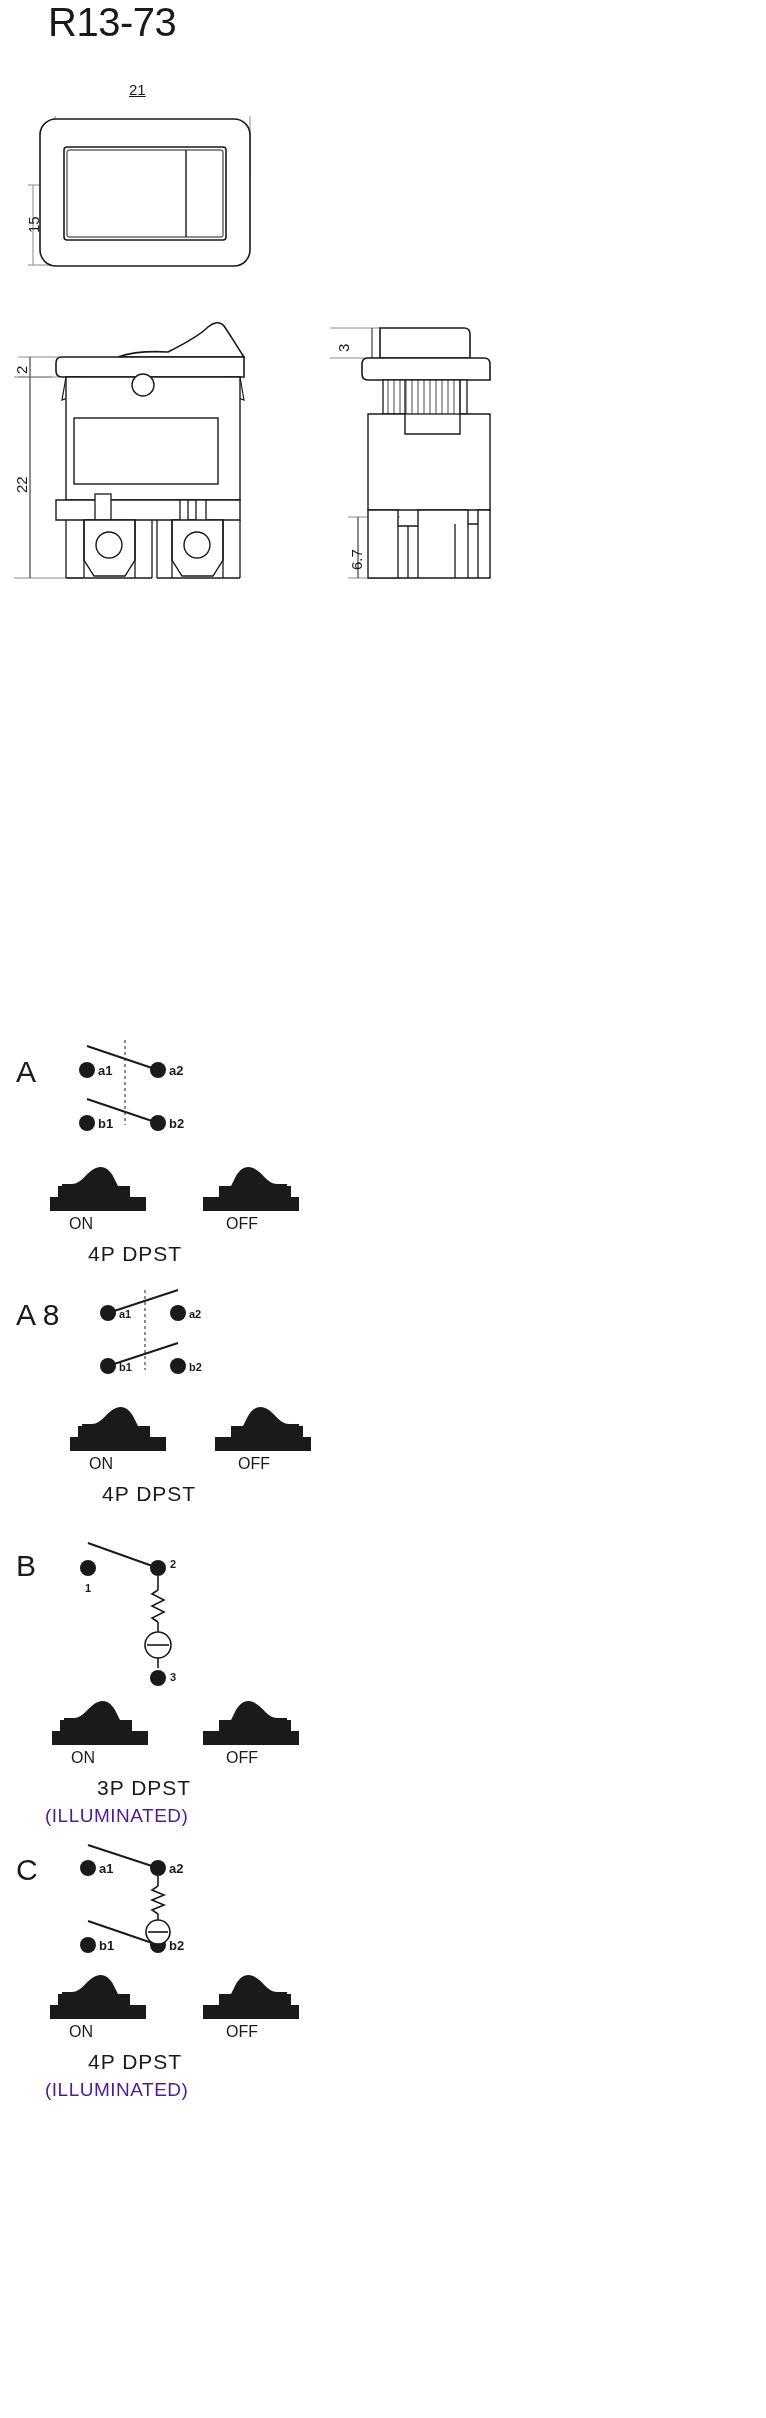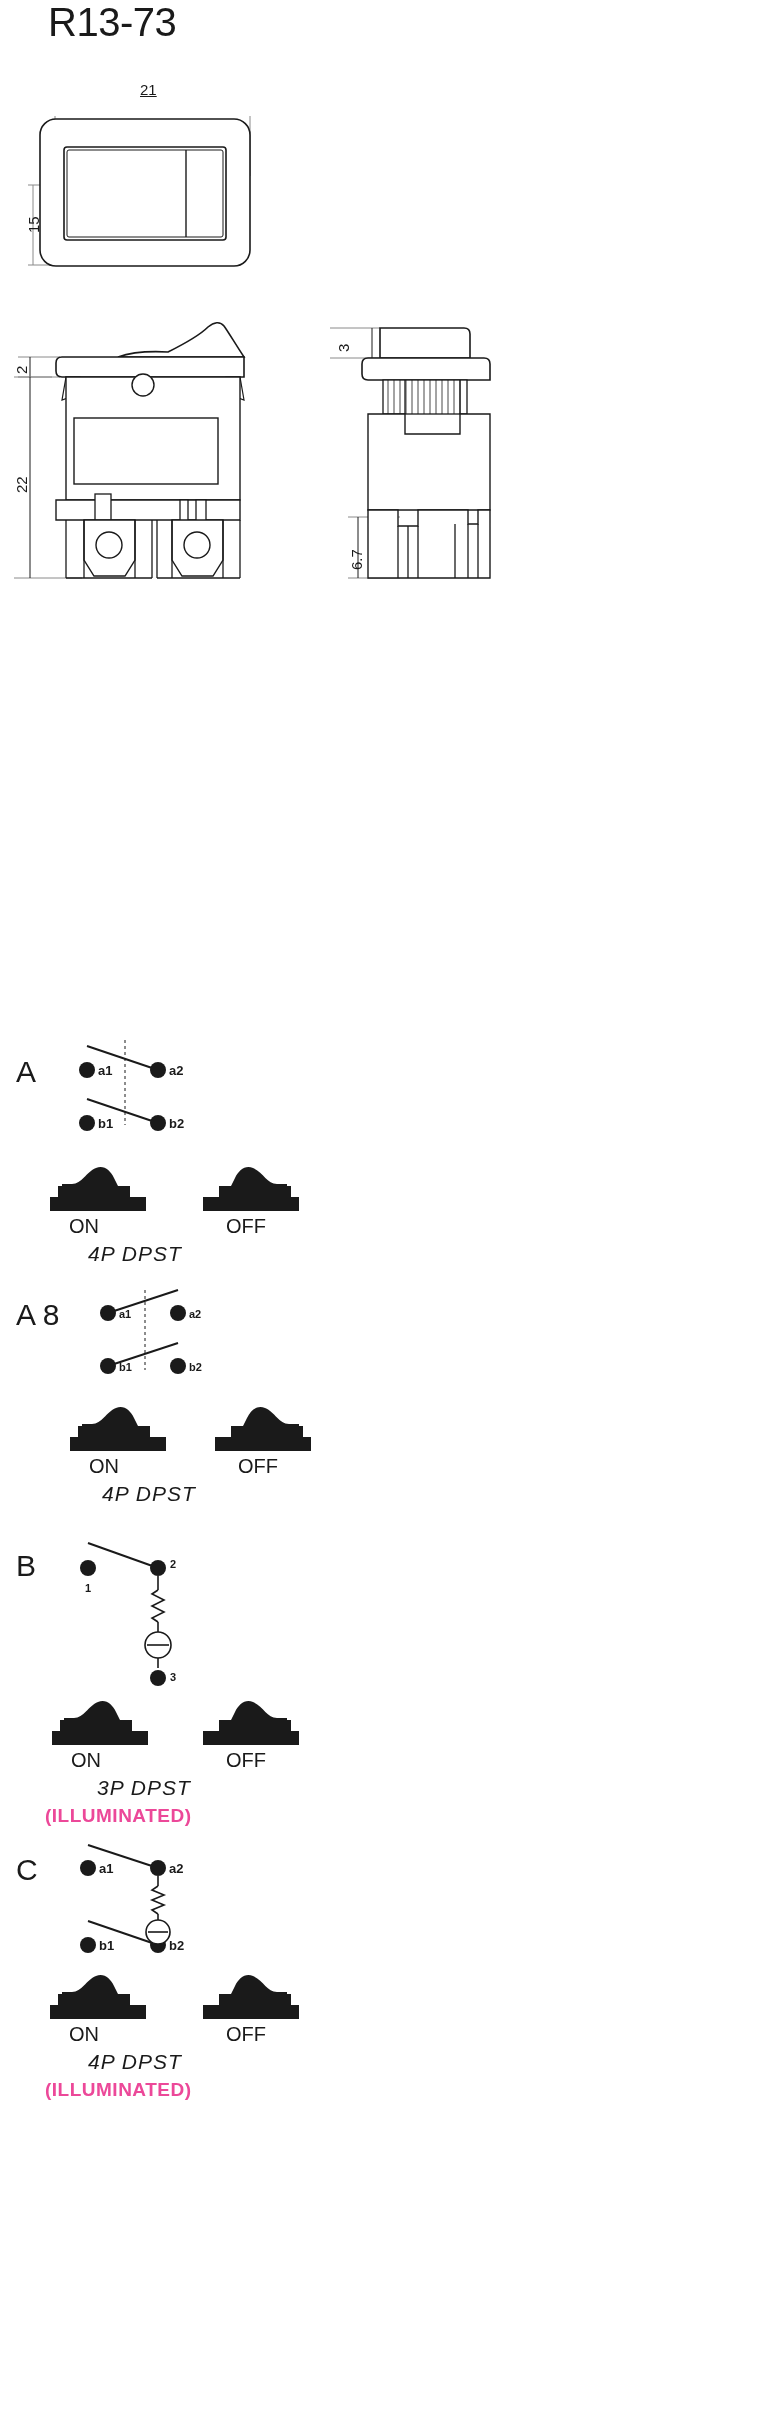--- a/index.html
+++ b/index.html
@@ -38,23 +38,23 @@
     color: #1a1a1a;
     white-space: nowrap;
     line-height: 1;
   }
   .dim { font-size: 15px; }
   .dim-v { transform-origin: 0 0; }
 
   .grp-letter { font-size: 30px; }
   .term-lbl  { font-size: 13px; font-weight: 700; }
   .term-lbl-sm { font-size: 11px; font-weight: 700; }
-  .state-lbl { font-size: 20px; }
-  .type-lbl  { font-size: 21px; letter-spacing: 1px; font-style: italic; }
-  .illum-lbl { font-size: 19px; color: #ec4899; letter-spacing: 0.5px; font-weight: bold; }
+  .state-lbl { font-size: 16px; }
+  .type-lbl  { font-size: 21px; letter-spacing: 1px; }
+  .illum-lbl { font-size: 19px; color: #4c1d95; letter-spacing: 0.5px; }
 </style>
 </head>
 <body>
 
 <div class="page">
 
   <div class="title">R13-73</div>
 
   <svg class="svg-layer" width="766" height="2418" style="pointer-events:none;">
     <g>
@@ -278,21 +278,21 @@
       </g>
       <g>
         <rect x="203" y="2005" width="96" height="14" fill="#1a1a1a"></rect>
         <path d="M 287 2005 L 287 1992 L 277 1992 C 267 1992 263 1980 253 1976
                  C 245 1973 239 1978 235 1986 L 229 1998 L 229 2005 Z" fill="#1a1a1a"></path>
         <rect x="219" y="1994" width="72" height="14" fill="#1a1a1a"></rect>
       </g>
     </g>
   </svg>
 
-  <div class="lbl dim" style="left:140px; top:82px;text-decoration:underline;">21</div>
+  <div class="lbl dim" style="left:129px; top:82px;text-decoration:underline;">21</div>
   <div class="lbl dim dim-v" style="left:26px; top:233px; transform:rotate(-90deg);">15</div>
 
   <div class="lbl dim dim-v" style="left:14px; top:374px; transform:rotate(-90deg);">2</div>
   <div class="lbl dim dim-v" style="left:14px; top:493px; transform:rotate(-90deg);">22</div>
 
   <div class="lbl dim dim-v" style="left:336px; top:352px; transform:rotate(-90deg);">3</div>
   <div class="lbl dim dim-v" style="left:349px; top:570px; transform:rotate(-90deg);">6.7</div>
 
   <div class="lbl grp-letter" style="left:16px; top:1057px;">A</div>
   <div class="lbl term-lbl" style="left:98px; top:1064px;">a1</div>

